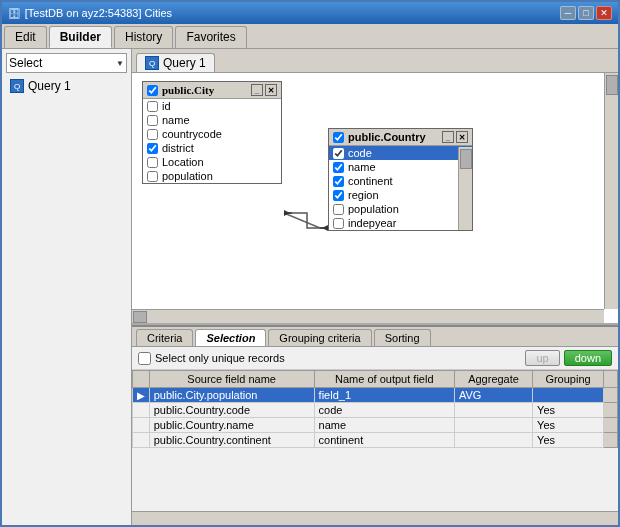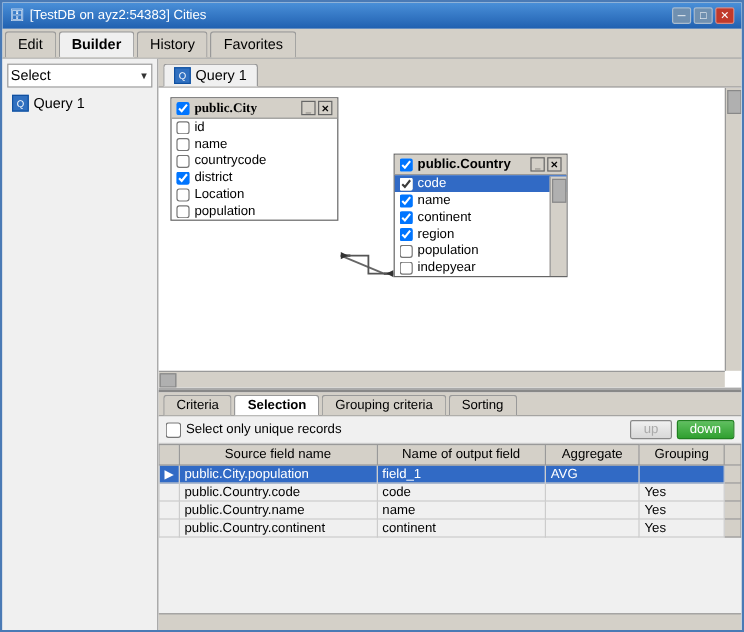--- a/index.html
+++ b/index.html
@@ -191,20 +191,21 @@
       border-bottom: none;
       background: #d4d0c8;
       cursor: pointer;
       font-size: 11px;
       margin-right: 2px;
       border-radius: 3px 3px 0 0;
     }
     .criteria-tab.active {
       background: white;
       font-weight: bold;
+      font-style: italic;
     }
 
     .selection-toolbar {
       display: flex;
       align-items: center;
       justify-content: space-between;
       padding: 3px 6px;
       background: #f0f0f0;
       border-bottom: 1px solid #ccc;
     }

